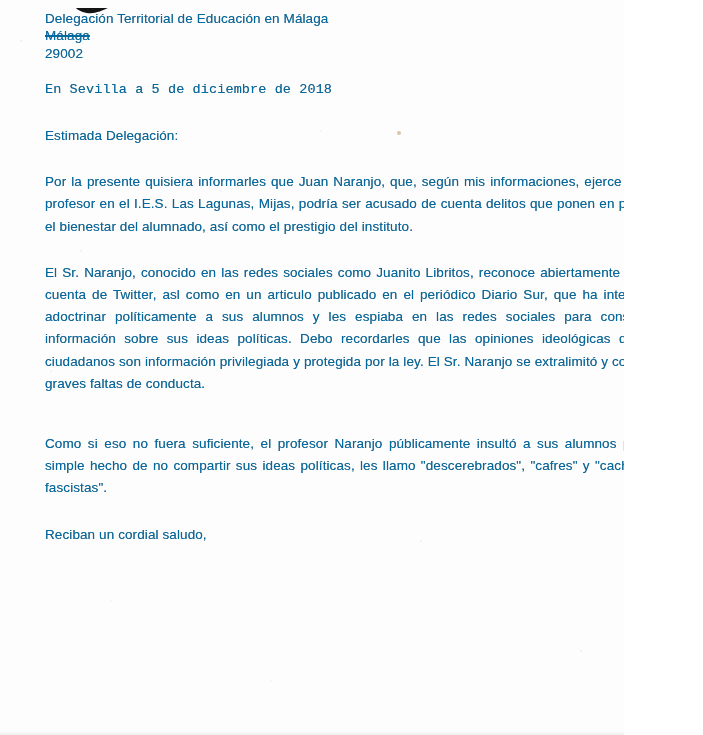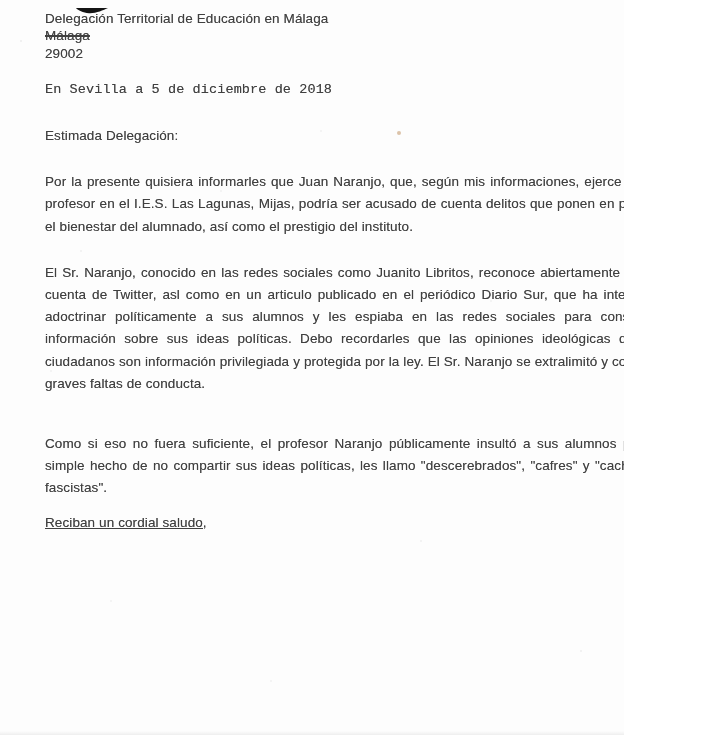--- a/index.html
+++ b/index.html
@@ -7,21 +7,21 @@
     padding: 0;
     background: #ffffff;
   }
   .page {
     position: relative;
     width: 624px;
     height: 735px;
     background: #fdfdfd;
     overflow: hidden;
     font-family: "Liberation Sans", "DejaVu Sans", sans-serif;
-    color: #404040;
+    color: #0369a1;
   }
   
   .noise {
     position: absolute;
     width: 2px; height: 2px;
     border-radius: 50%;
     background: #ececec;
     box-shadow:
       60px 210px 0 #efefef, 300px 90px 0 #f0f0f0, 520px 160px 0 #eeeeee,
       140px 420px 0 #f0f0f0, 610px 340px 0 #ededed, 90px 560px 0 #f1f1f1,
@@ -79,23 +79,22 @@
   }
   .body-par {
     margin: 0;
     margin-top: 24px;
     line-height: 22.2px;
     text-align: justify;
   }
   .body-par.sp26 { margin-top: 38px; }
   .body-par.sp28 { margin-top: 28px; }
   .closing {
-    margin-top: 12px;
+    margin-top: 24px;
     line-height: 22px;
-    text-decoration: underline;
   }
 </style>
 </head>
 <body>
 
 <div class="page">
 
   <span class="noise"></span>
 
   <span class="top-mark">

